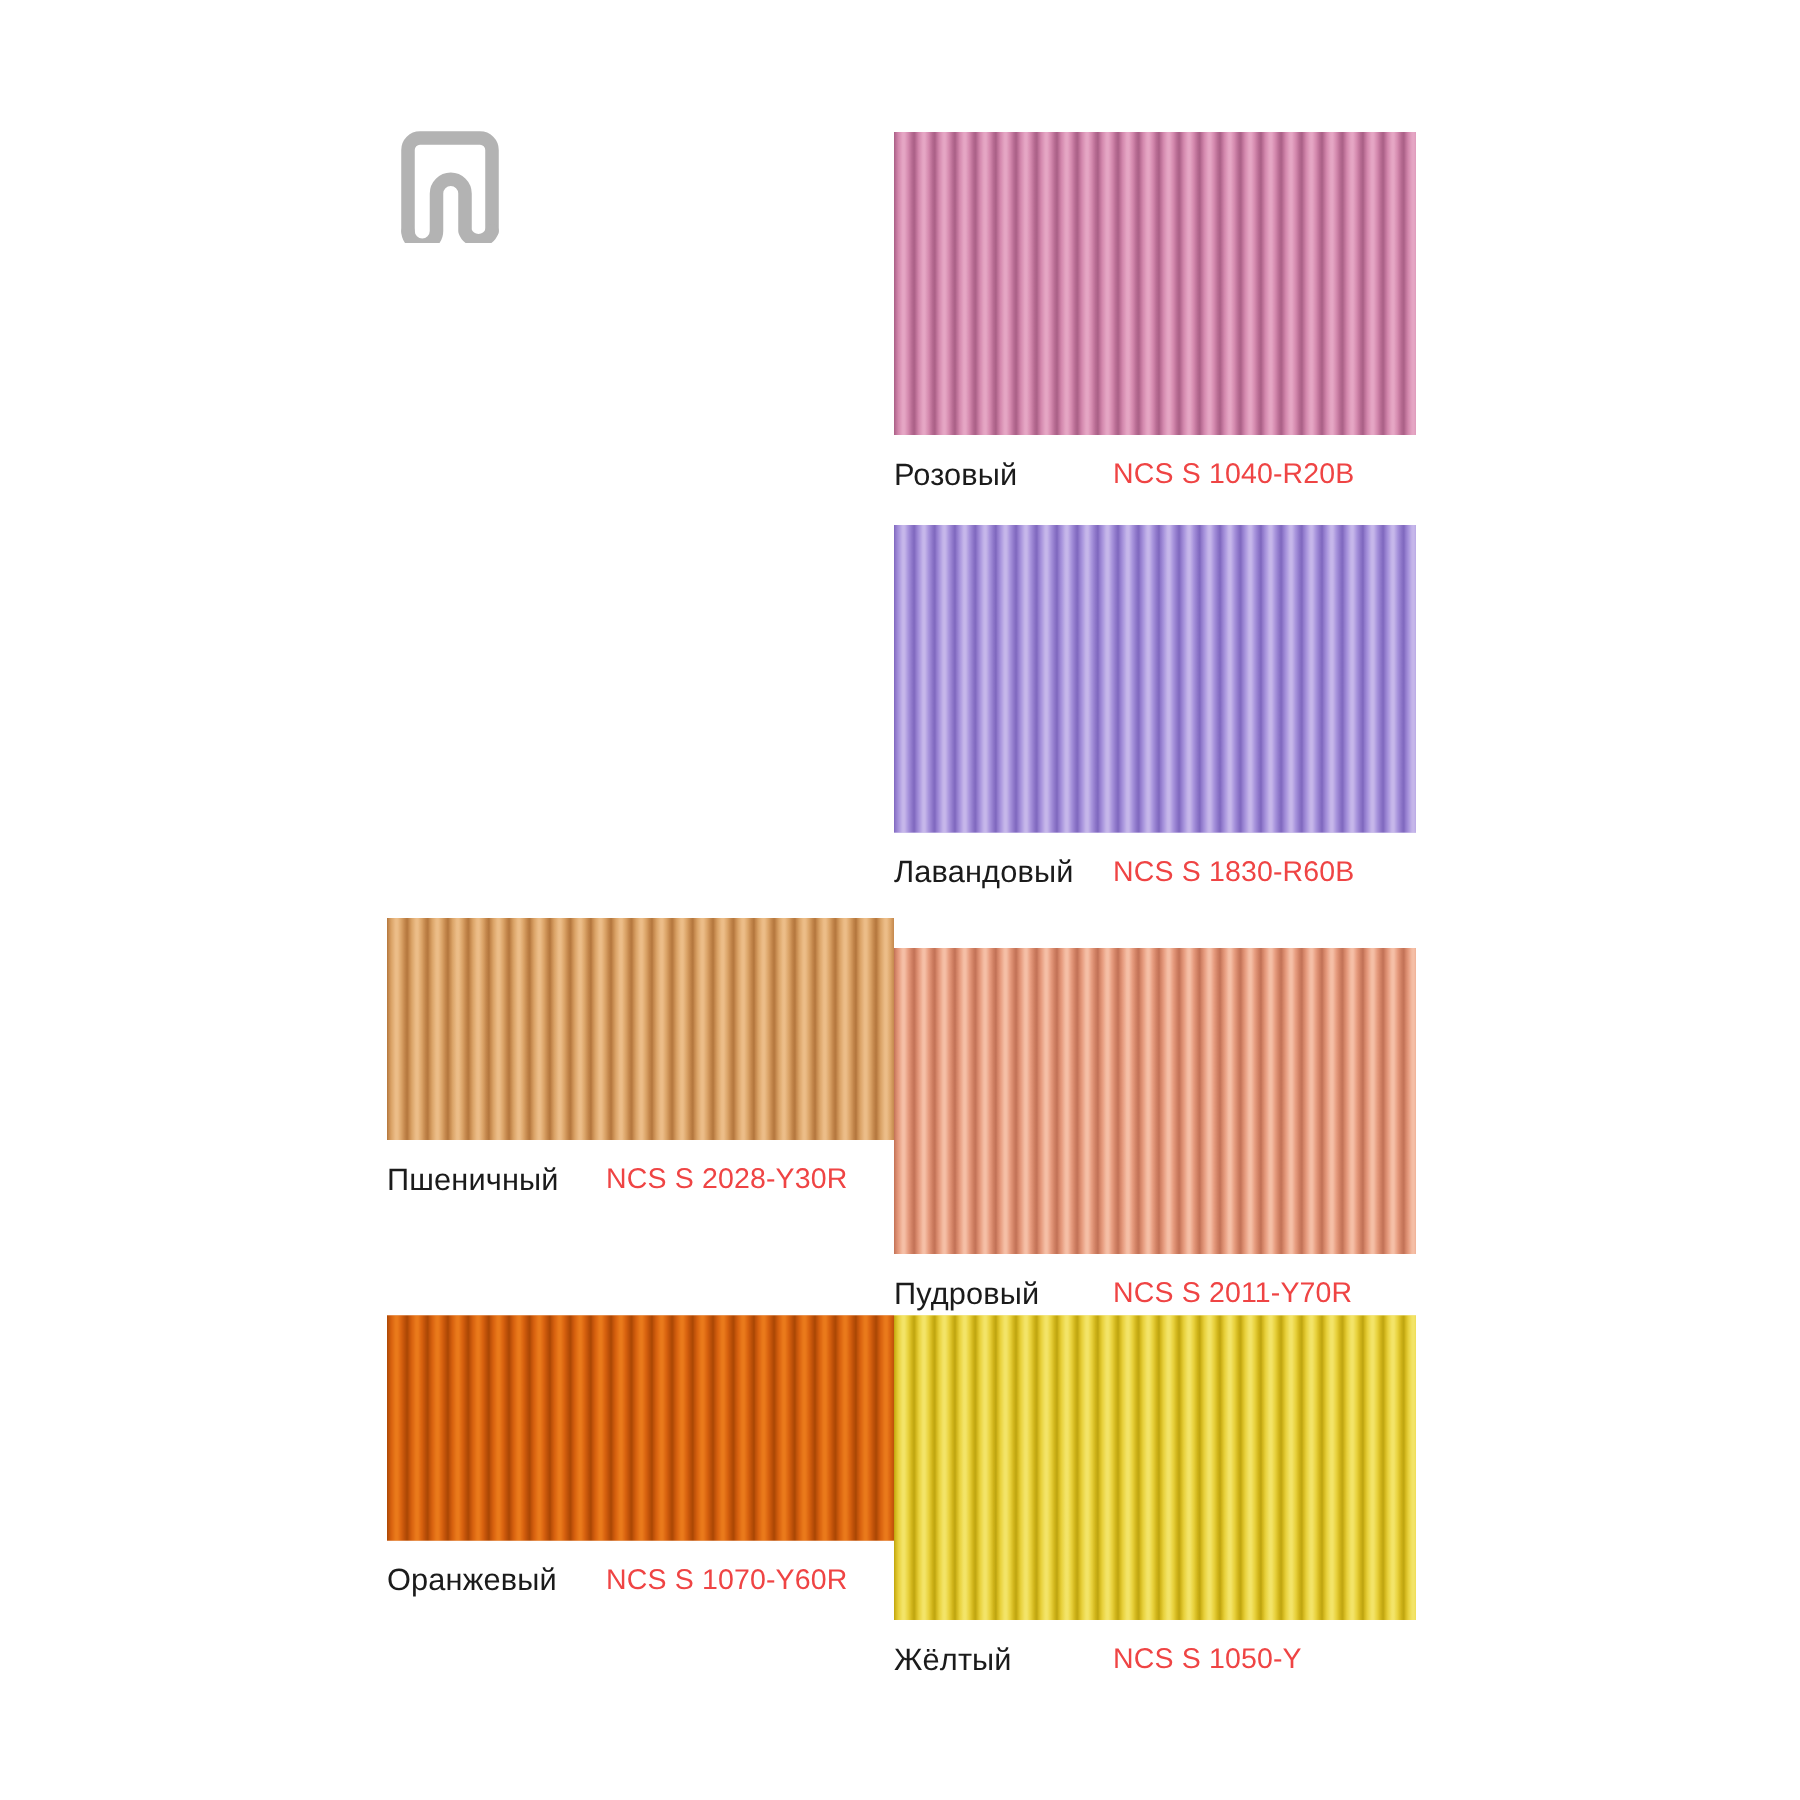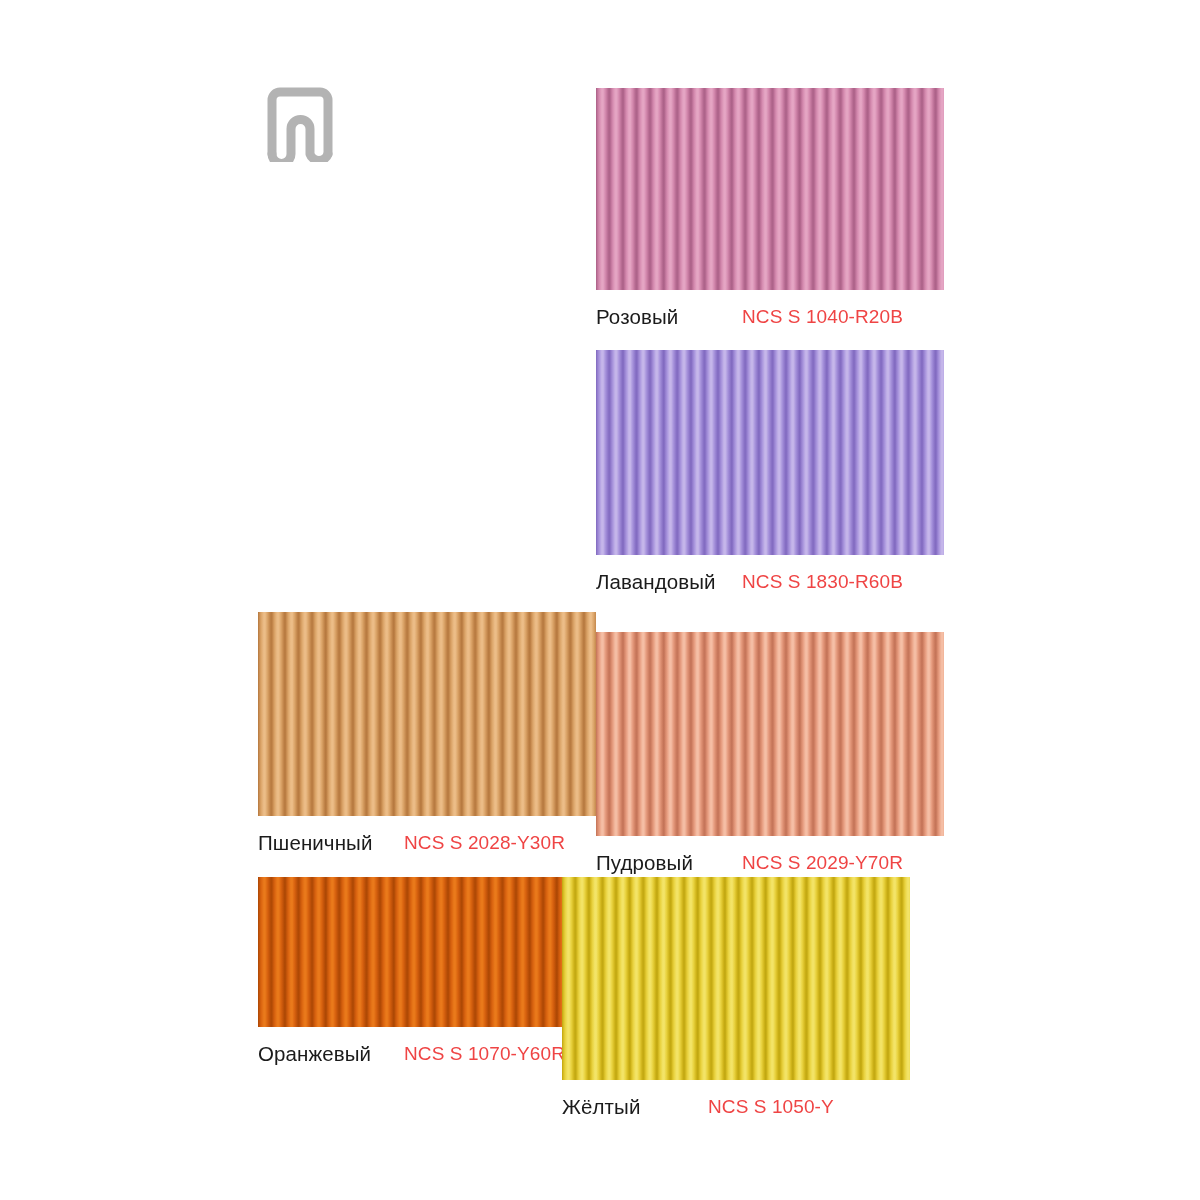--- a/index.html
+++ b/index.html
@@ -64,24 +64,24 @@
   .cap-code {
     font-size: 19px;
     color: #ef4444;
     letter-spacing: 0.1px;
   }
 
   
   #sw-pink      { left: 596px; top:  88px; width: 348px; height: 202px; padding-left: 19px; }
   #sw-white     { left: 258px; top: 350px; width: 338px; height: 205px; }
   #sw-lavender  { left: 596px; top: 350px; width: 348px; height: 205px; }
-  #sw-wheat     { left: 258px; top: 612px; width: 338px; height: 204px; }
+  #sw-wheat     { left: 258px; top: 612px; width: 338px; height: 148px; }
   #sw-powder    { left: 596px; top: 632px; width: 348px; height: 204px; }
   #sw-orange    { left: 258px; top: 877px; width: 338px; height: 150px; }
-  #sw-yellow    { left: 562px; top: 877px; width: 348px; height: 203px; }
+  #sw-yellow    { left: 596px; top: 877px; width: 348px; height: 203px; }
 </style>
 </head>
 <body>
 
 <div class="page">
 
   <div class="logo">
     <svg viewBox="0 0 76 78">
       <path d="M10 70 L10 16 A8 8 0 0 1 18 8 L58 8 A8 8 0 0 1 66 16 L66 70" fill="none" stroke="#b3b3b3" stroke-width="9" stroke-linecap="round" stroke-linejoin="round"></path>
       <path d="M10 70 A9.5 9.5 0 0 0 29 70 L29 45 A9.5 9.5 0 0 1 48 45 L48 70 A9.5 9.5 0 0 0 66 70" fill="none" stroke="#b3b3b3" stroke-width="9" stroke-linecap="round" stroke-linejoin="round"></path>
@@ -110,21 +110,21 @@
     <div class="swatch-caption">
       <span class="cap-name">Пшеничный</span>
       <span class="cap-code">NCS S 2028-Y30R</span>
     </div>
   </div>
 
   <div class="swatch" id="sw-powder">
     <div class="swatch-tex" style="background-image: linear-gradient(to right, rgb(192, 112, 85) 0%, rgb(207, 127, 98) 6%, rgb(230, 155, 126) 22%, rgb(245, 191, 166) 42%, rgb(245, 191, 166) 52%, rgb(230, 155, 126) 70%, rgb(207, 127, 98) 88%, rgb(192, 112, 85) 100%); background-size: 13.6px 100%; background-color: rgb(230, 155, 126);"></div>
     <div class="swatch-caption">
       <span class="cap-name">Пудровый</span>
-      <span class="cap-code">NCS S 2029-Y70R</span>
+      <span class="cap-code">NCS S 2011-Y70R</span>
     </div>
   </div>
 
   <div class="swatch" id="sw-orange">
     <div class="swatch-tex" style="background-image: linear-gradient(to right, rgb(168, 70, 3) 0%, rgb(187, 79, 8) 6%, rgb(216, 98, 15) 22%, rgb(234, 122, 27) 42%, rgb(234, 122, 27) 52%, rgb(216, 98, 15) 70%, rgb(187, 79, 8) 88%, rgb(168, 70, 3) 100%); background-size: 13.6px 100%; background-color: rgb(216, 98, 15);"></div>
     <div class="swatch-caption">
       <span class="cap-name">Оранжевый</span>
       <span class="cap-code">NCS S 1070-Y60R</span>
     </div>
   </div>

